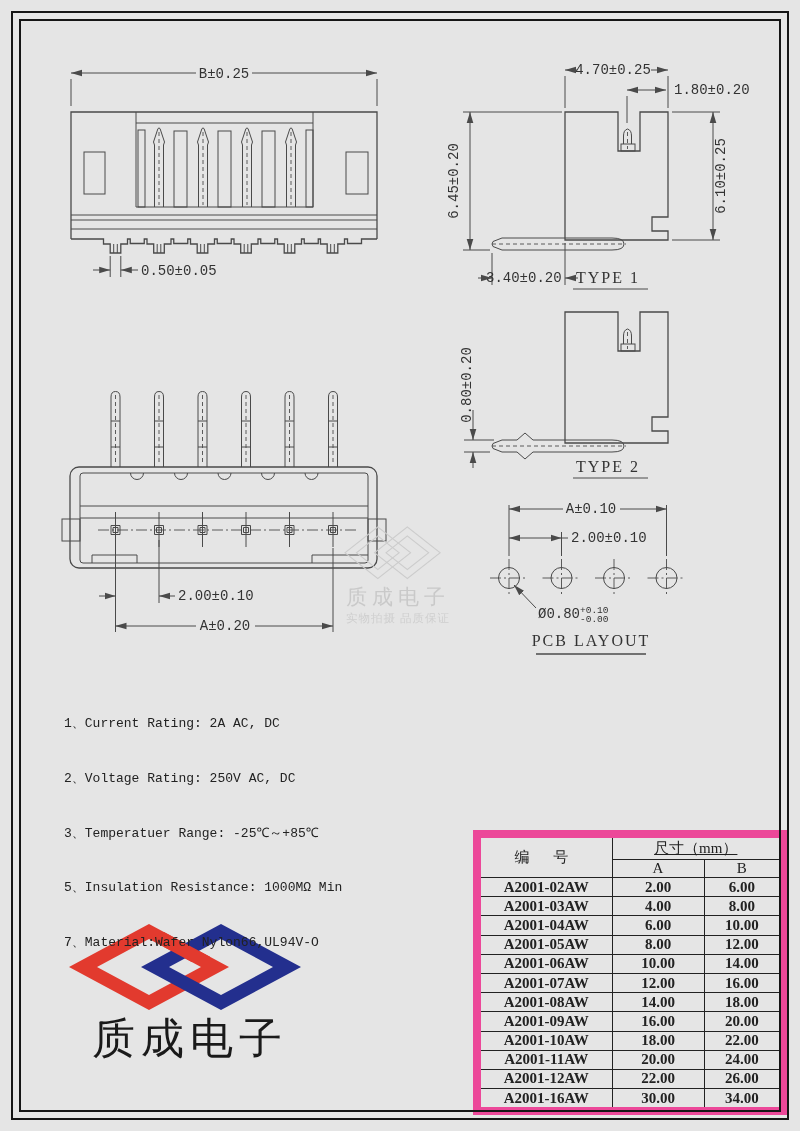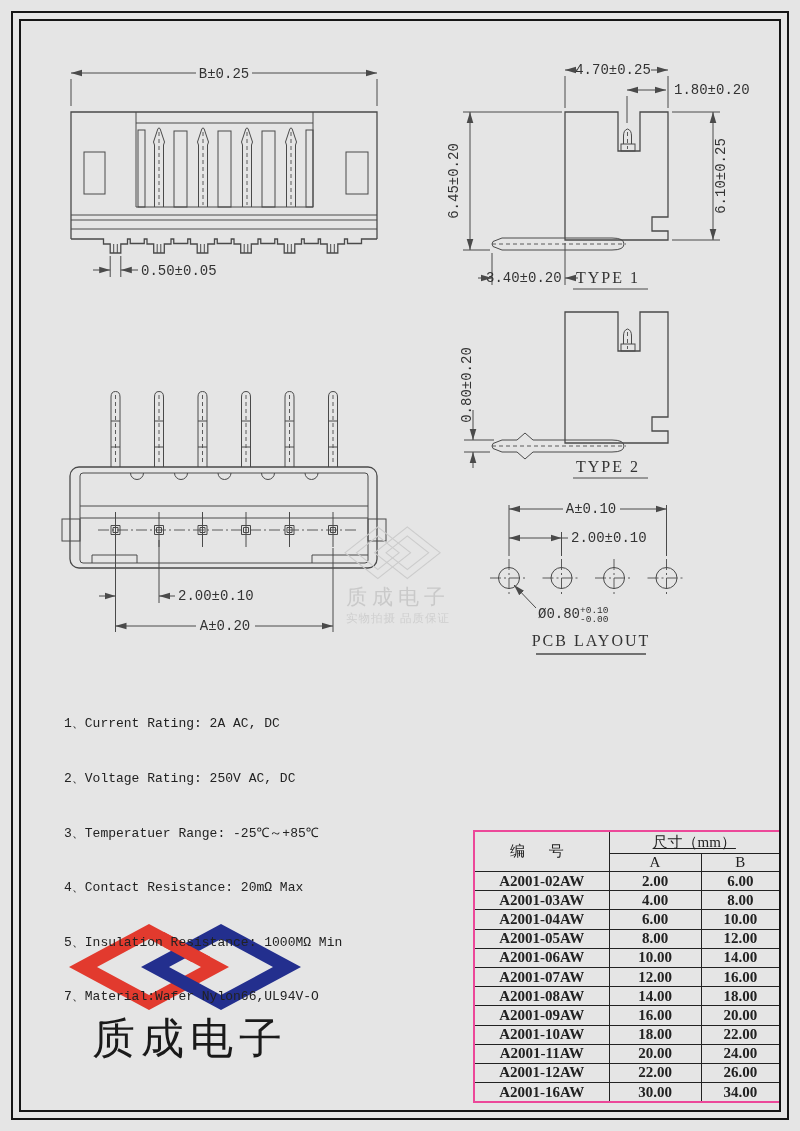--- a/index.html
+++ b/index.html
@@ -17,21 +17,21 @@
   svg.art text.wm-small{font-size:11.5px;letter-spacing:1px;fill:#cfcfcf;font-family:"Liberation Sans",sans-serif;}
   svg.art text.brand{font-size:43px;letter-spacing:6px;fill:#1a1a1a;font-family:"Liberation Sans",sans-serif;}
   .ln{stroke:#4a4a4a;stroke-width:1;fill:none;}
   .ln2{stroke:#4a4a4a;stroke-width:1.3;fill:none;}
   .dash{stroke:#4a4a4a;stroke-width:0.9;fill:none;stroke-dasharray:4 3;}
   .cline{stroke:#4a4a4a;stroke-width:0.9;fill:none;stroke-dasharray:11 3 2 3;}
   .specs{position:absolute;left:64px;top:679px;width:390px;color:#222;
         font-family:"Liberation Mono","DejaVu Sans Mono",monospace;font-size:13px;line-height:18.2px;
         white-space:pre;}
   table.size{position:absolute;left:473px;top:830px;width:306px;border-collapse:collapse;
-        table-layout:fixed;border:2px solid #ec4899;color:#222;
+        table-layout:fixed;border:8px solid #ec4899;color:#222;
         font-family:"Liberation Serif","DejaVu Serif",serif;}
   table.size td{border:1px solid #222;text-align:center;vertical-align:middle;padding:0;
         font-size:15px;overflow:hidden;}
   td.hpart{font-size:17px;letter-spacing:10px;}
   td.hsize{font-size:15px;height:21px;text-decoration:underline;}
   td.hab{height:16px;font-size:15px;}
   tr.data td{height:18.2px;font-weight:bold;}
 </style>
 </head>
 <body>
@@ -218,21 +218,20 @@
         </g>
       </g>
       <text class="brand" x="190" y="1053" text-anchor="middle">质成电子</text>
     </g>
   </svg>
 
   <div class="specs">
     <div>1、Current Rating: 2A AC, DC</div>
     <div>2、Voltage Rating: 250V AC, DC</div>
     <div>3、Temperatuer Range: -25℃～+85℃</div>
-    <div>4、Contact Resistance: 20mΩ Max</div>
     <div>5、Insulation Resistance: 1000MΩ Min</div>
     <div>7、Material:Wafer Nylon66,UL94V-O</div>
     
   </div>
 
   <table class="size">
     <colgroup>
         <col style="width:135px">
         <col style="width:92px">
         <col style="width:79px">

